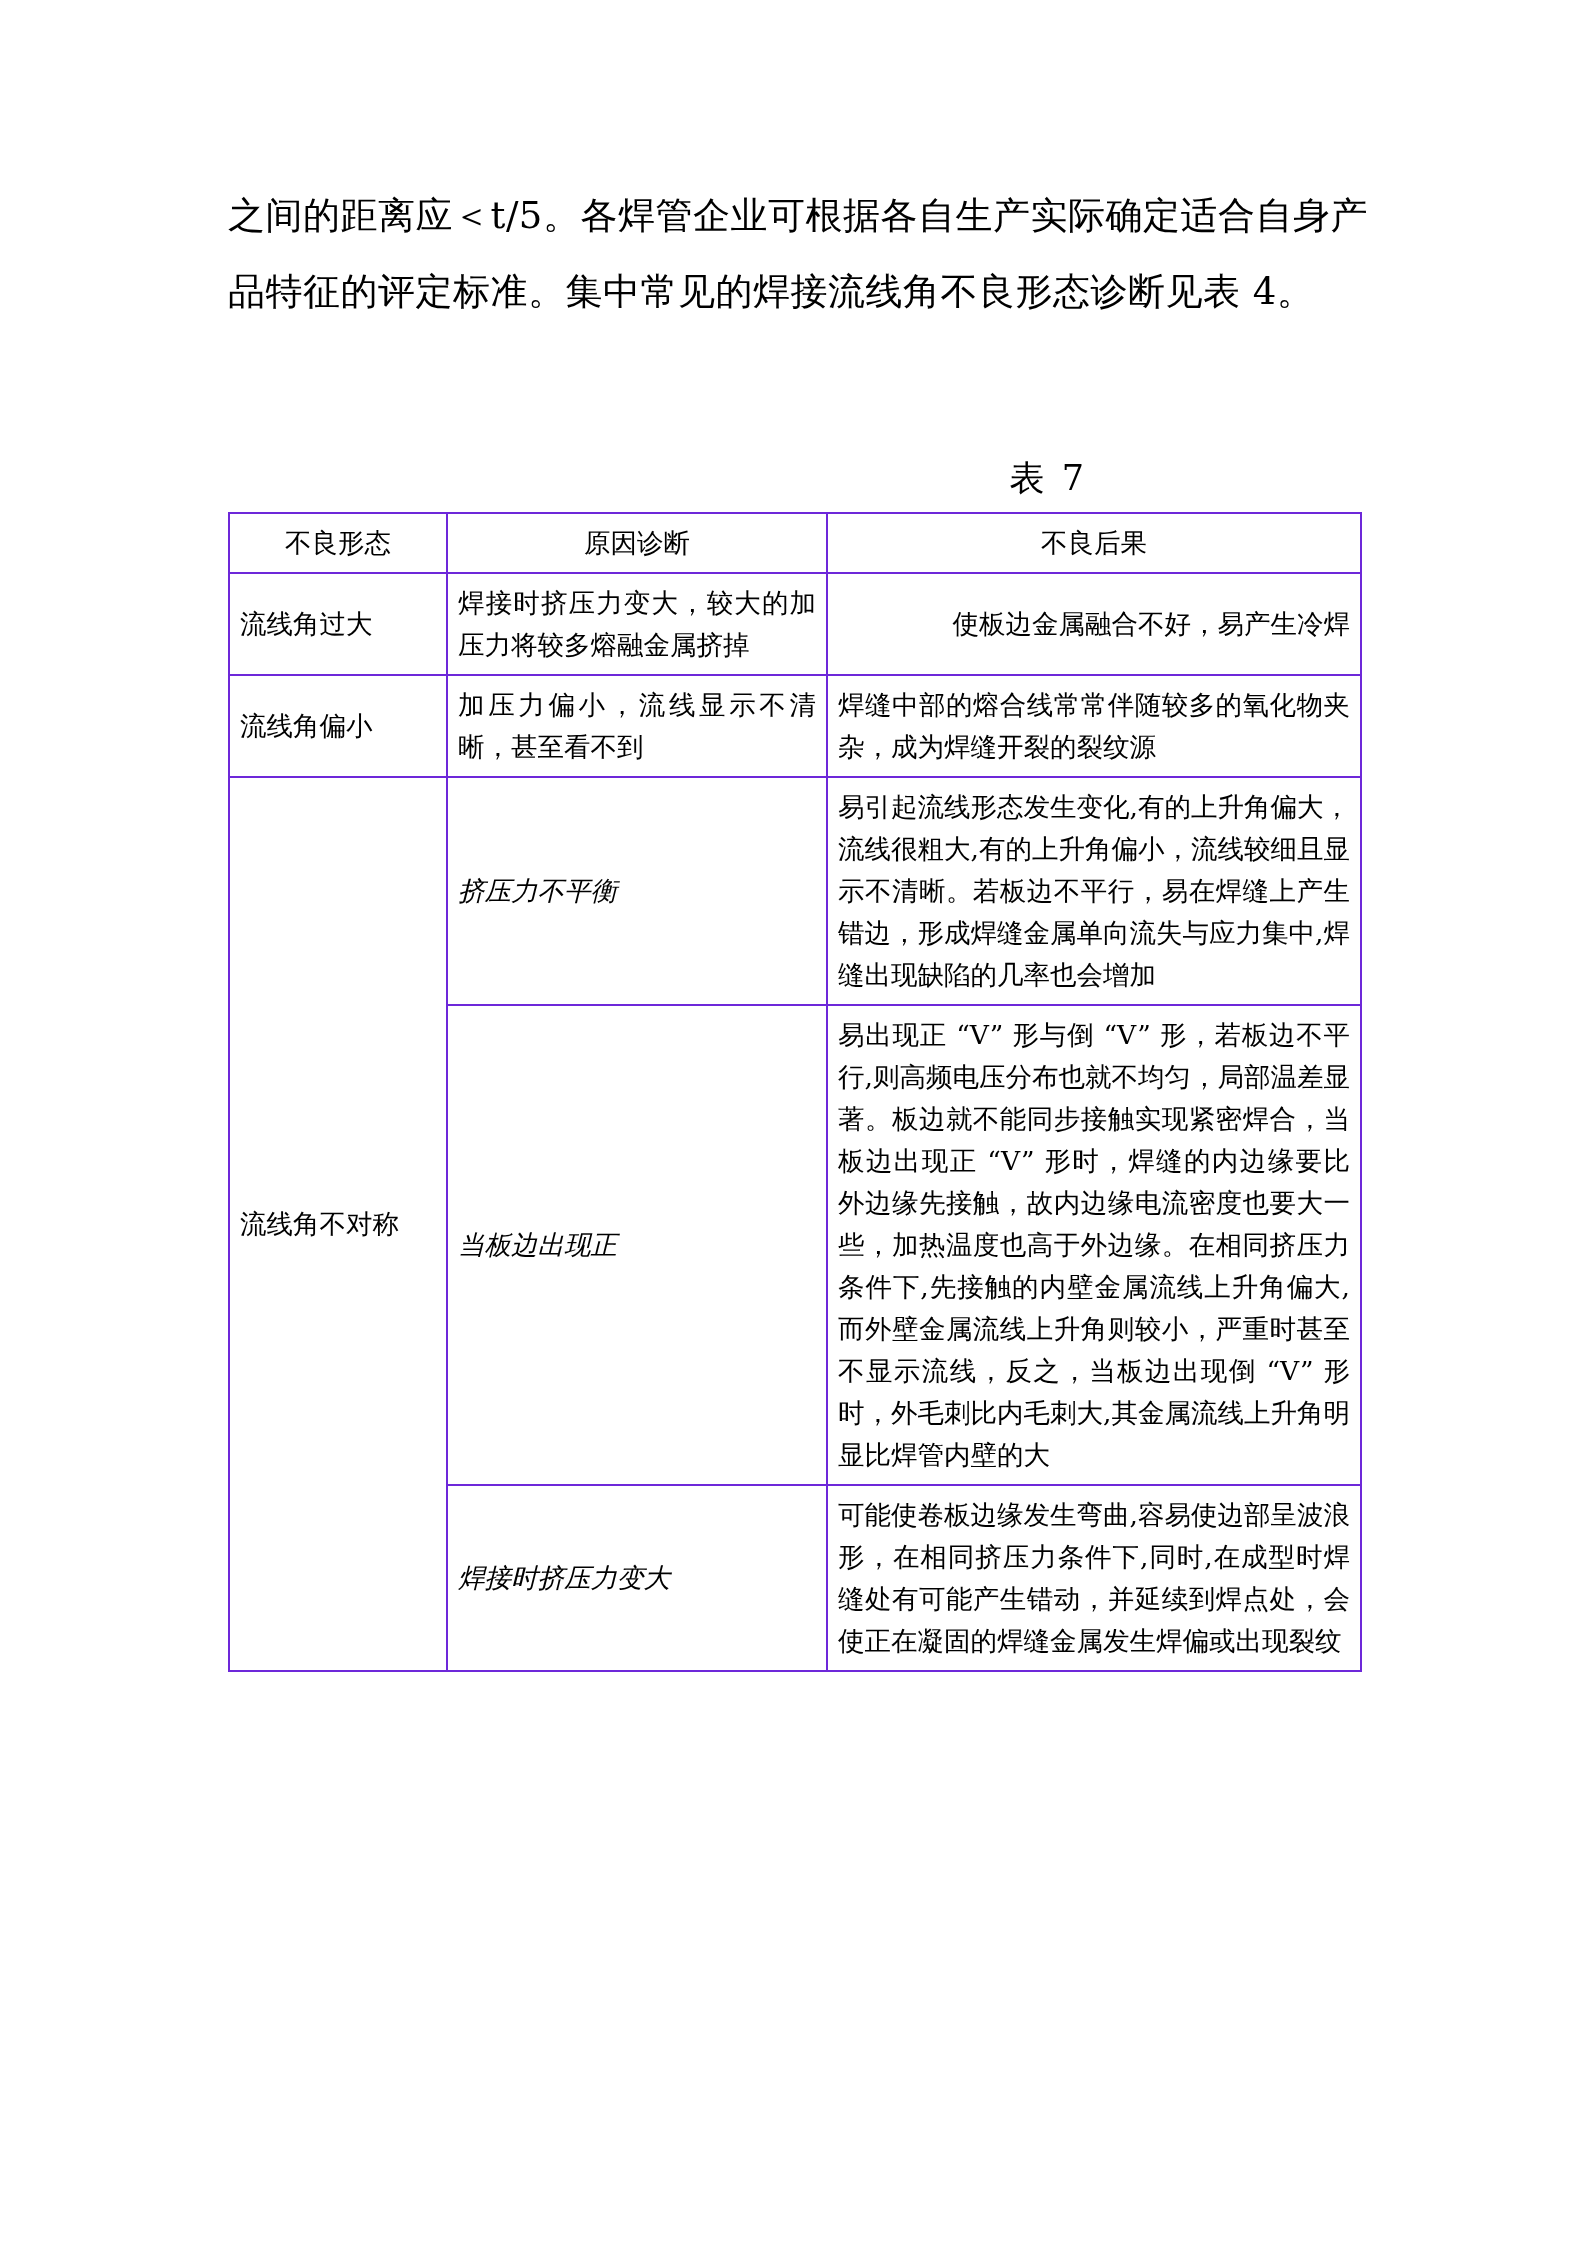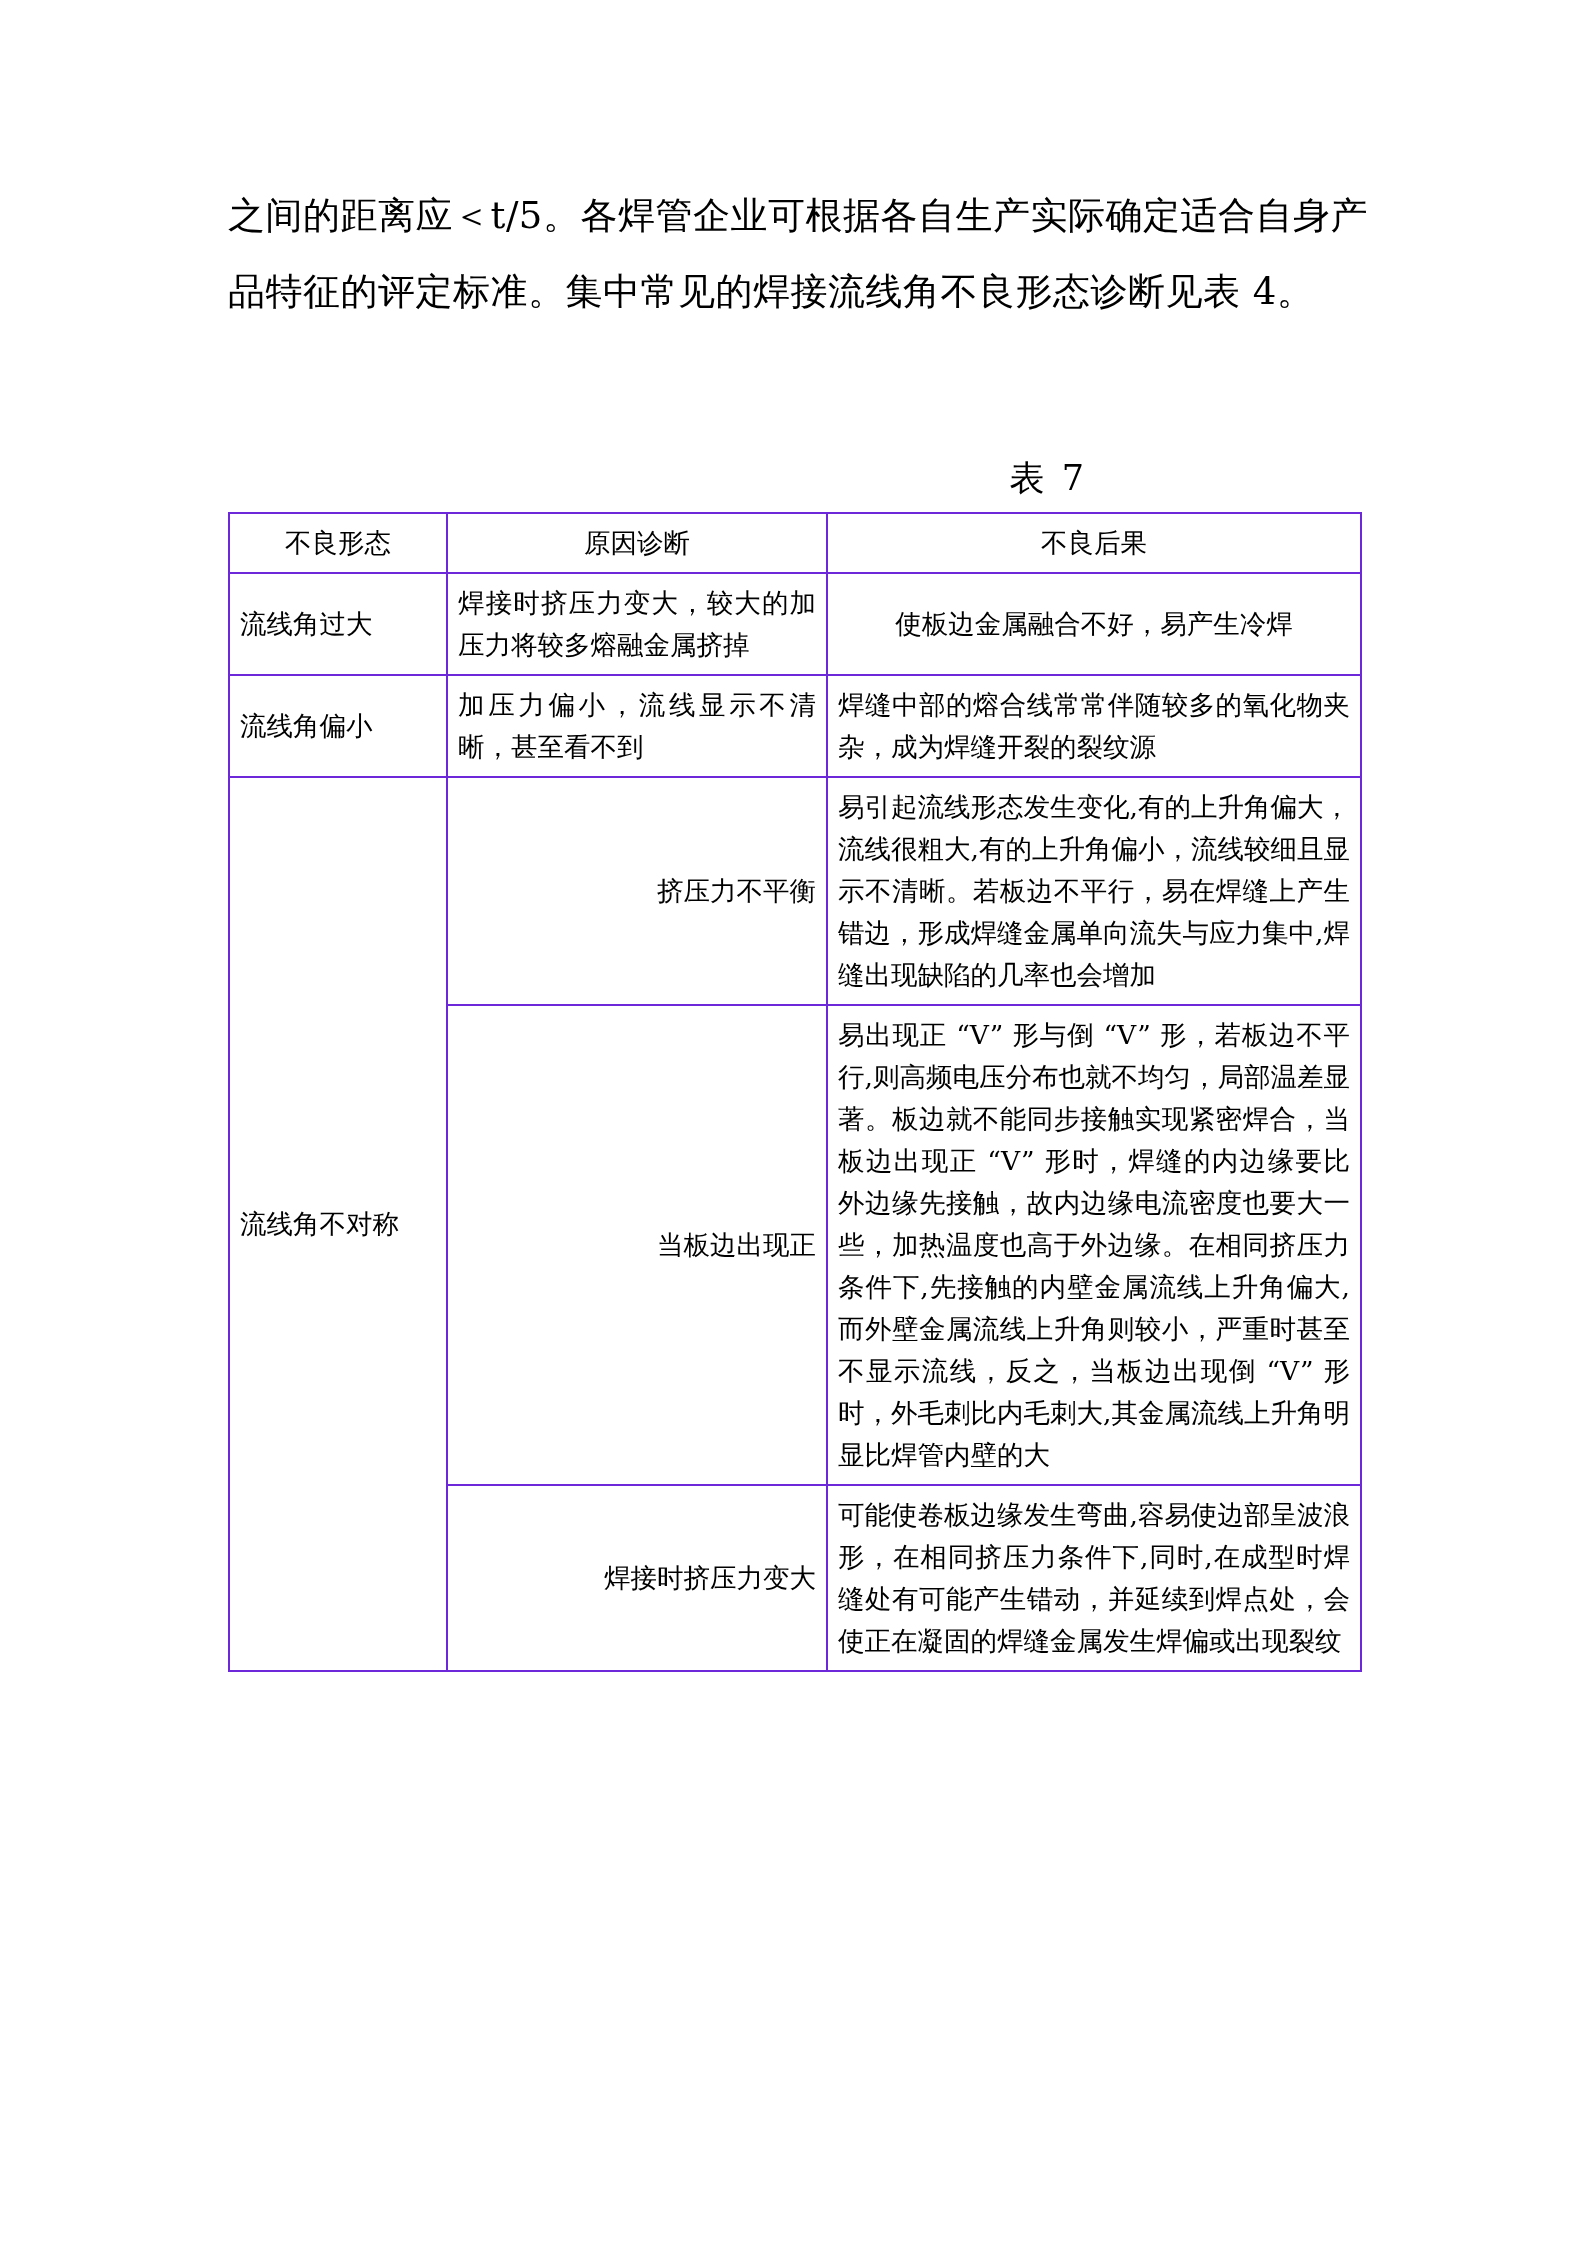--- a/index.html
+++ b/index.html
@@ -63,32 +63,33 @@
     text-align: center;
     font-size: 28px;
     padding: 7px 10px;
     line-height: 36px;
   }
   .c1 { width: 218px; }
   .c2 { width: 380px; }
   .c3 { width: 534px; }
 
   td.cell-cause-center {
-    text-align: right;
+    text-align: left;
+    font-style: italic;
   }
   td.cell-form {
     text-align: left;
   }
   td.cell-body {
     text-align: justify;
     text-justify: inter-ideograph;
     vertical-align: middle;
   }
   td.cell-body.centered {
-    text-align: center;
+    text-align: right;
   }
 </style>
 </head>
 <body>
 
 <div class="page">
 
   <div class="intro">
     <p>之间的距离应＜t/5。各焊管企业可根据各自生产实际确定适合自身产品特征的评定标准。集中常见的焊接流线角不良形态诊断见表 4。</p>
   </div>

